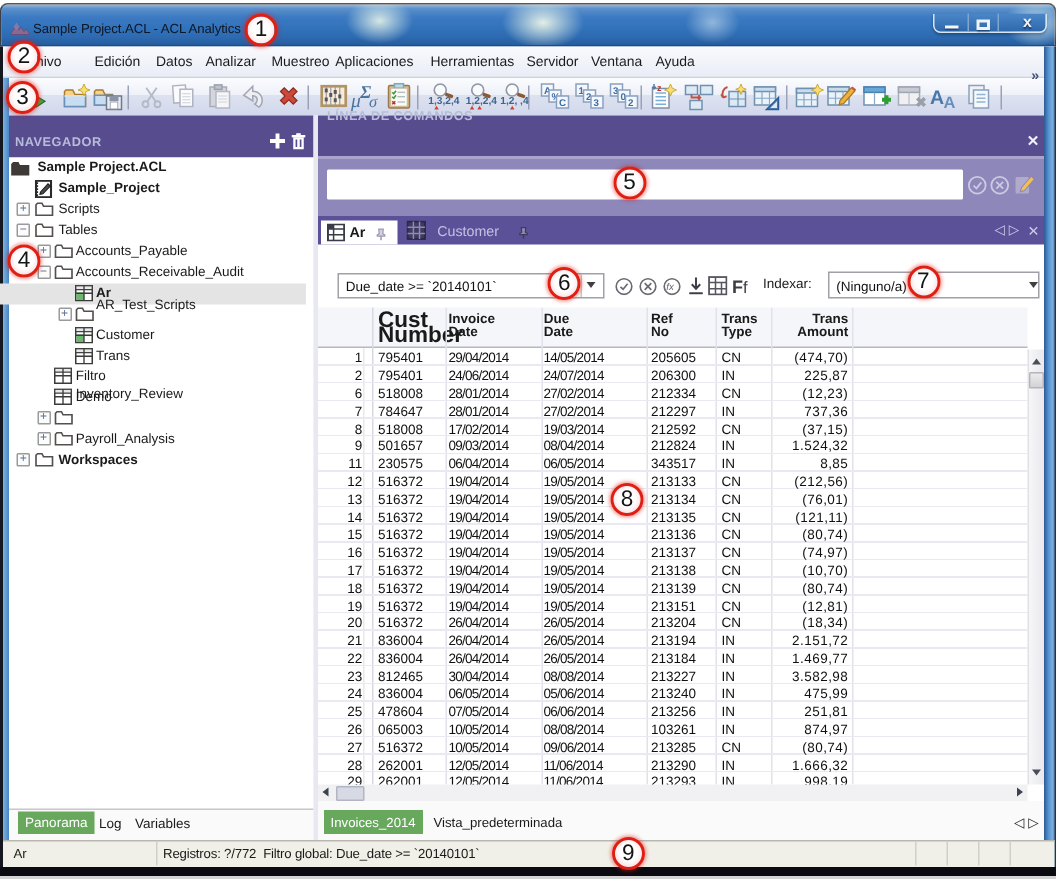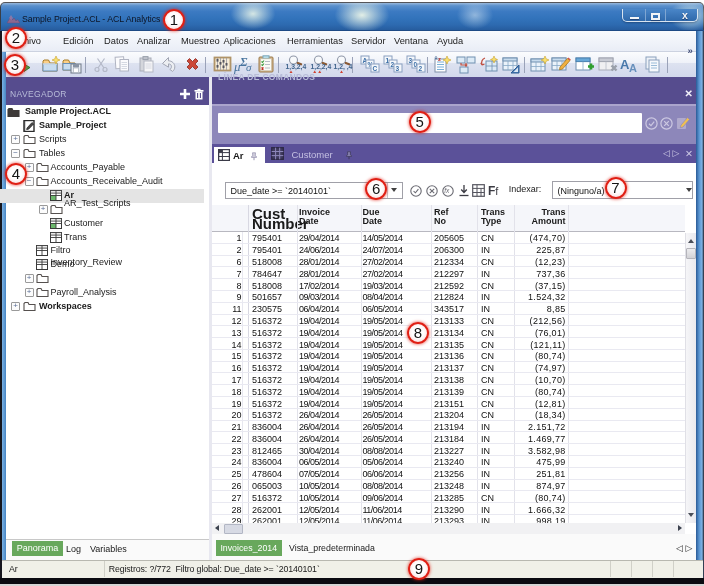--- a/index.html
+++ b/index.html
@@ -267,21 +267,21 @@
       <path d="M8 13 L14 13"></path>
     </g>
   </svg>
 <div class="abs" style="left:687.5px;top:45px;font-size:9.5px;color:#44507a;font-weight:700">»</div>
 
 <div class="abs" style="left:0;top:31px;width:1.5px;height:553px;background:#16161e"></div>
 <div class="abs" style="left:1.5px;top:52px;width:4px;height:526px;background:linear-gradient(90deg,#7cb2e4,#4886c4)"></div>
 <div class="abs" style="left:696px;top:31px;width:8px;height:547px;background:linear-gradient(90deg,#2a5a96,#5a96d2 40%,#7cb2e4 75%,#1a1a24)"></div>
 
 <div class="abs" style="left:5.5px;top:77px;width:203px;height:28px;background:#564c8e"></div>
-<div class="abs" style="left:10px;top:89px;font-size:8.5px;font-weight:400;color:#b8bcd8;letter-spacing:.35px">NAVEGADOR</div>
+<div class="abs" style="left:10px;top:89px;font-size:8.5px;font-weight:700;color:#b8bcd8;letter-spacing:.35px">NAVEGADOR</div>
 <svg class="abs" style="left:179px;top:88px" width="12" height="12" viewBox="0 0 12 12">
     <path d="M6 1 L6 11 M1 6 L11 6" stroke="#fff" stroke-width="2.6"></path>
   </svg>
 <svg class="abs" style="left:193px;top:88px" width="12" height="12" viewBox="0 0 12 12">
     <rect x="2.5" y="3.5" width="7" height="8" fill="#fff"></rect>
     <rect x="1.5" y="2" width="9" height="1.6" fill="#fff"></rect>
     <rect x="4.5" y="0.8" width="3" height="1.4" fill="#fff"></rect>
     <path d="M4.6 5 L4.6 10 M7.4 5 L7.4 10" stroke="#564c8e" stroke-width="1.1"></path>
   </svg>
 <div class="abs" style="left:5.5px;top:105px;width:203px;height:434px;background:#fff"></div>
@@ -679,21 +679,21 @@
     <span class="c3">06/06/2014</span>
     <span class="c4">213256</span>
     <span class="c5">IN</span>
     <span class="c6">251,81</span>
 </div>
 <div class="trow" style="top:479.9px">
 <span class="c0">26</span>
     <span class="c1">065003</span>
     <span class="c2">10/05/2014</span>
     <span class="c3">08/08/2014</span>
-    <span class="c4">213248</span>
+    <span class="c4">103261</span>
     <span class="c5">IN</span>
     <span class="c6">874,97</span>
 </div>
 <div class="trow" style="top:491.7px">
 <span class="c0">27</span>
     <span class="c1">516372</span>
     <span class="c2">10/05/2014</span>
     <span class="c3">09/06/2014</span>
     <span class="c4">213285</span>
     <span class="c5">CN</span>

